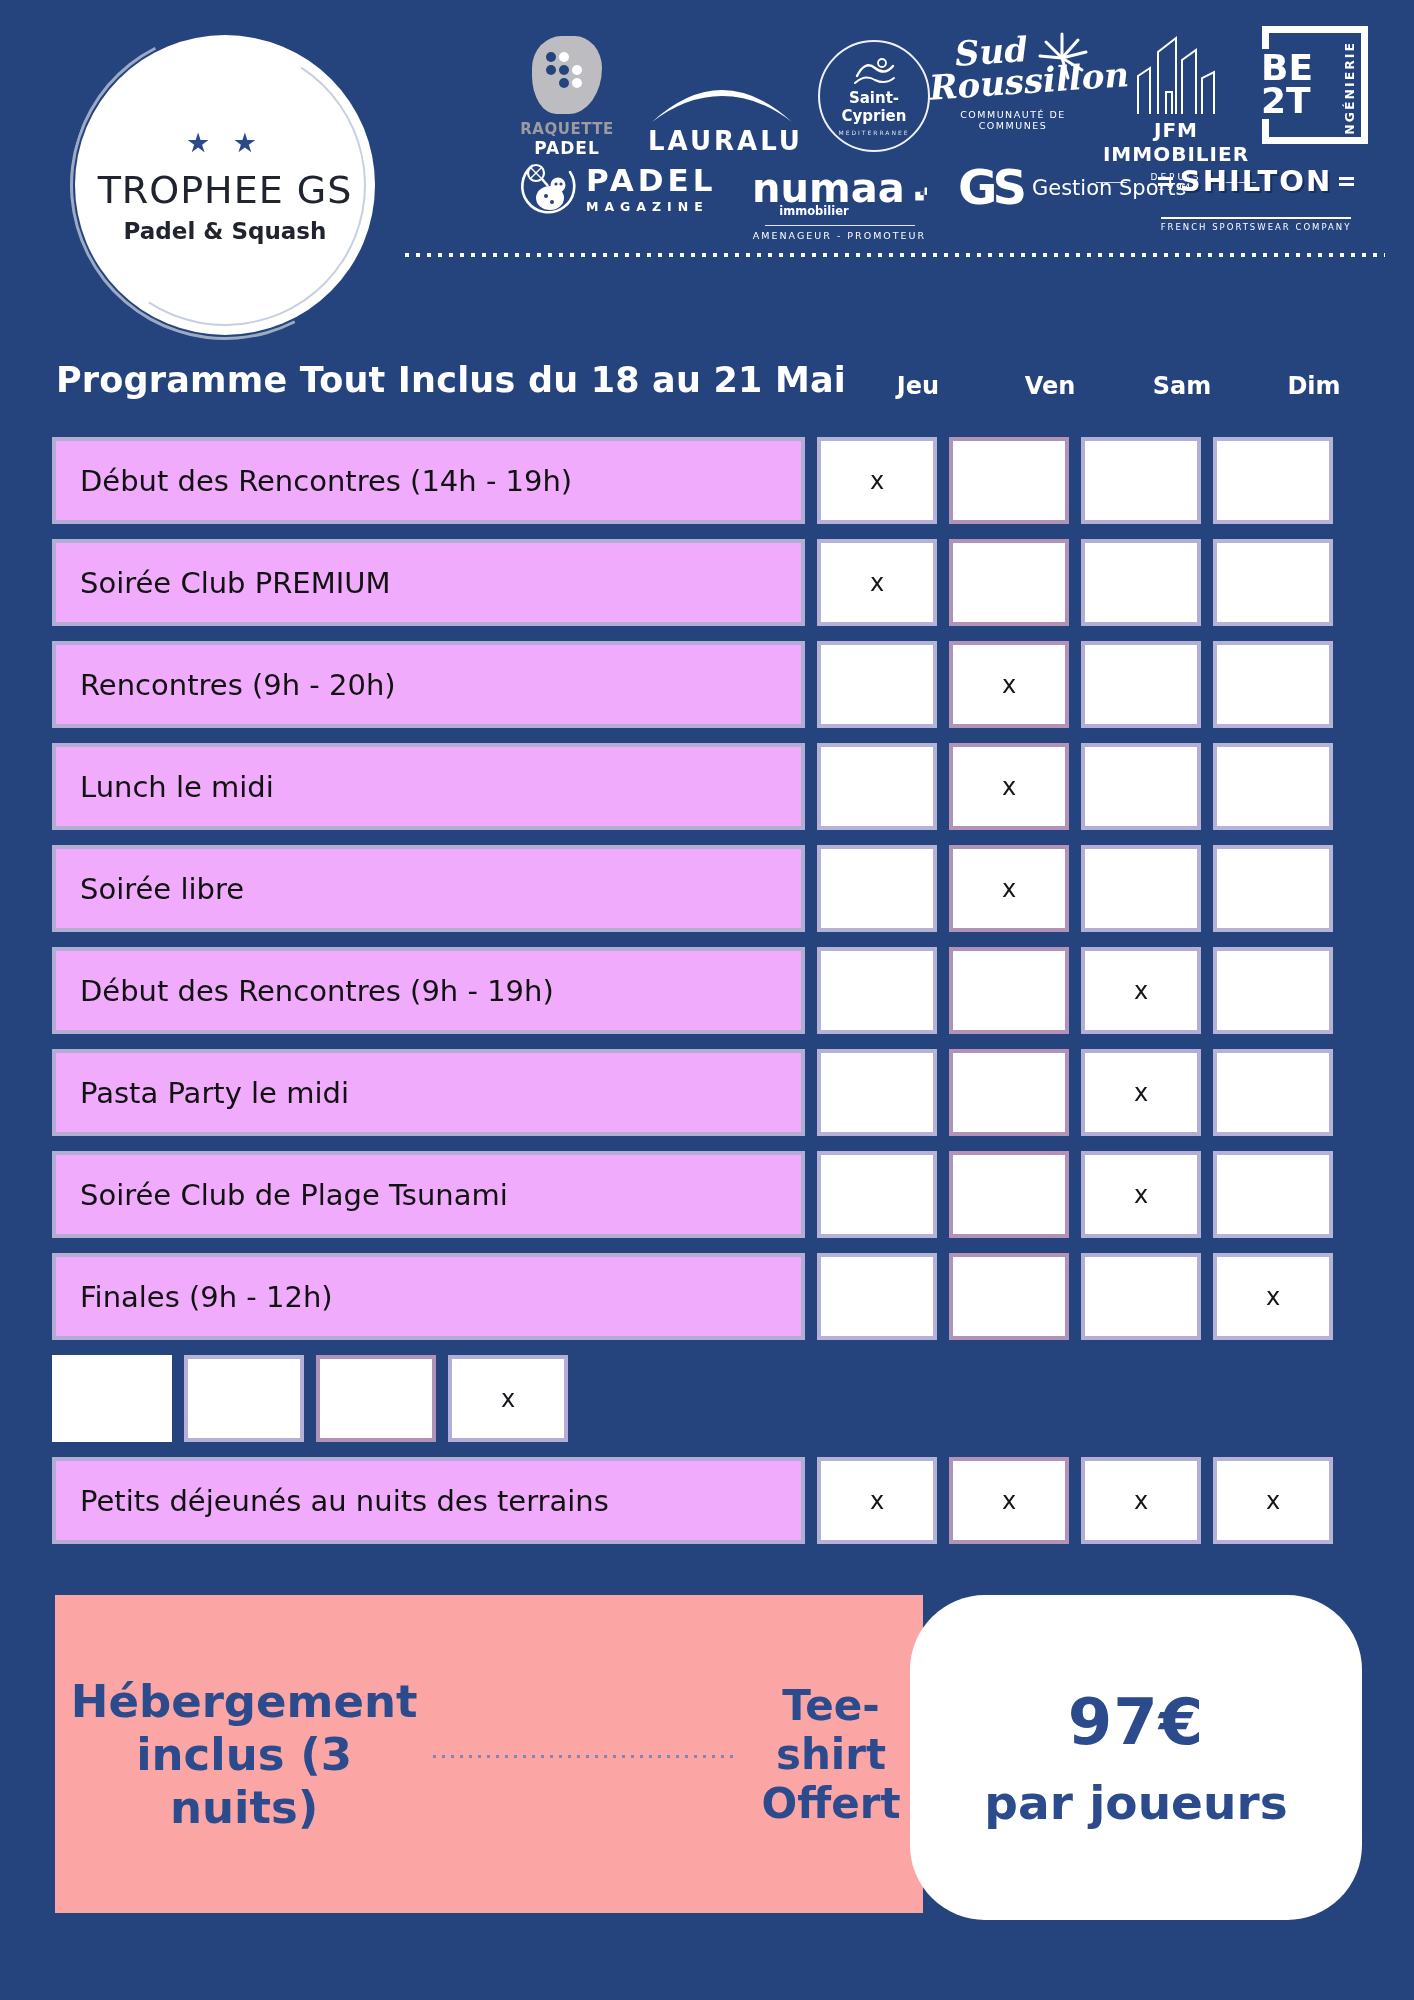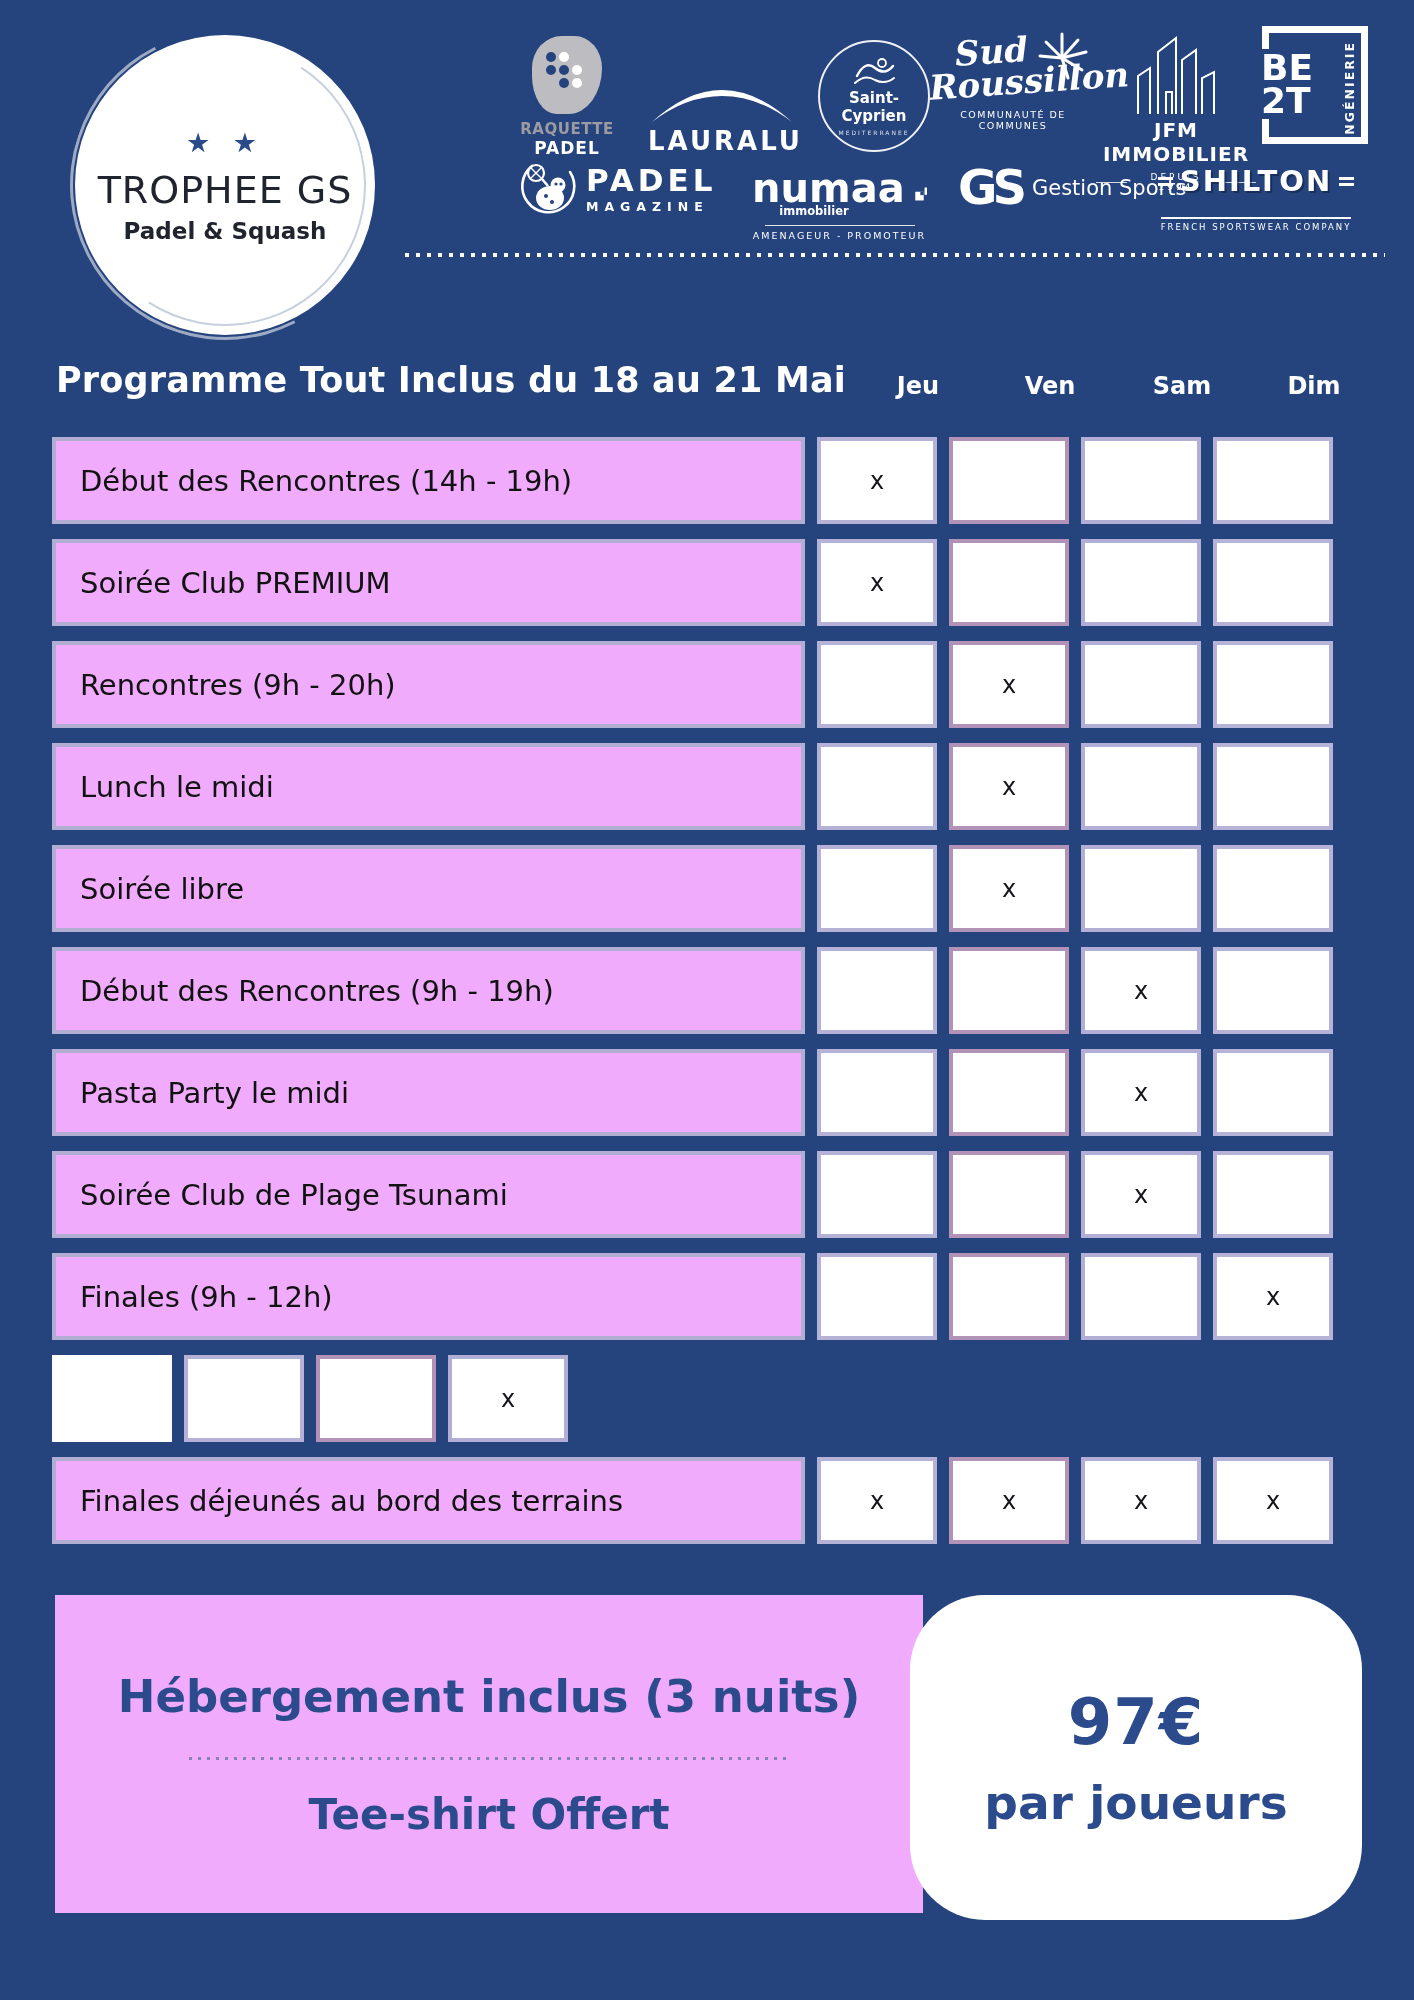--- a/index.html
+++ b/index.html
@@ -100,22 +100,22 @@
     display:flex; align-items:center; padding-left:24px;
     color:#121212; font-size:29px; font-weight:500; }
   .check-cell { flex:0 0 120px; background:#fff; display:flex; align-items:center; justify-content:center;
     color:#15151a; font-size:24px; font-weight:500; }
   .trow .check-cell:nth-child(2) { border:4px solid #b6b2d7; }
   .trow .check-cell:nth-child(3) { border:4px solid #b392b8; }
   .trow .check-cell:nth-child(4) { border:4px solid #b3aed6; }
   .trow .check-cell:nth-child(5) { border:4px solid #b7b2d8; }
 
   
-  .foot-left { position:absolute; left:55px; top:1595px; width:868px; height:318px; background:#f0abfc;
-    display:flex; flex-direction:column; align-items:center; justify-content:center; text-align:center; }
+  .foot-left { position:absolute; left:55px; top:1595px; width:868px; height:318px; background:#fca5a5;
+    display:flex; flex-direction:row; align-items:center; justify-content:center; text-align:center; }
   .foot-l1 { color:#2b4b8d; font-size:45px; font-weight:700; }
   .foot-dots { width:600px; height:3px; margin:34px 0 30px;
     background:repeating-linear-gradient(90deg,#8781b5 0 3px,transparent 3px 9px); }
   .foot-l2 { color:#2b4b8d; font-size:42px; font-weight:700; }
   .foot-right { position:absolute; left:910px; top:1595px; width:452px; height:325px; background:#fff;
     border-radius:75px; display:flex; flex-direction:column; align-items:center; justify-content:center;
     text-align:center; }
   .price { color:#2b4b8d; font-size:64px; font-weight:800; letter-spacing:1px; }
   .price-unit { color:#2b4b8d; font-size:47px; font-weight:700; margin-top:16px; }
 
@@ -348,21 +348,21 @@
     </div>
 
     <div class="trow">
       <div class="check-cell"></div>
       <div class="check-cell"></div>
       <div class="check-cell"></div>
       <div class="check-cell">x</div>
     </div>
 
     <div class="trow">
-      <div class="row-label">Finales déjeunés au bord des terrains</div>
+      <div class="row-label">Petits déjeunés au nuits des terrains</div>
       <div class="check-cell">x</div>
       <div class="check-cell">x</div>
       <div class="check-cell">x</div>
       <div class="check-cell">x</div>
     </div>
   </div>
   </div>
 
   <div class="foot-left">
     <div class="foot-l1">Hébergement inclus (3 nuits)</div>

